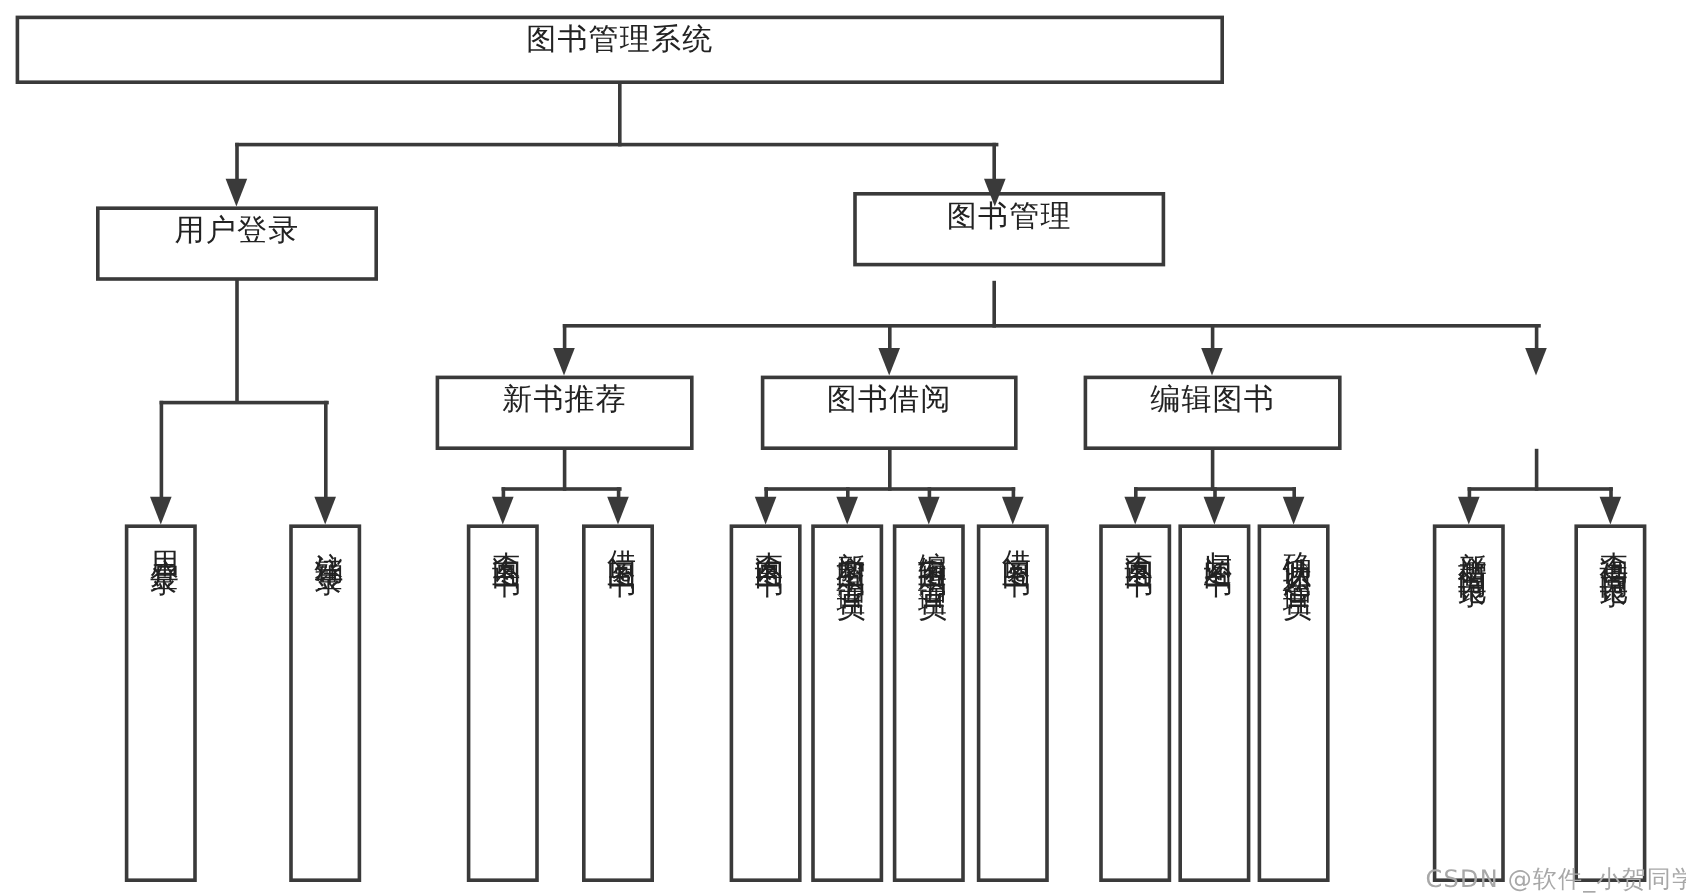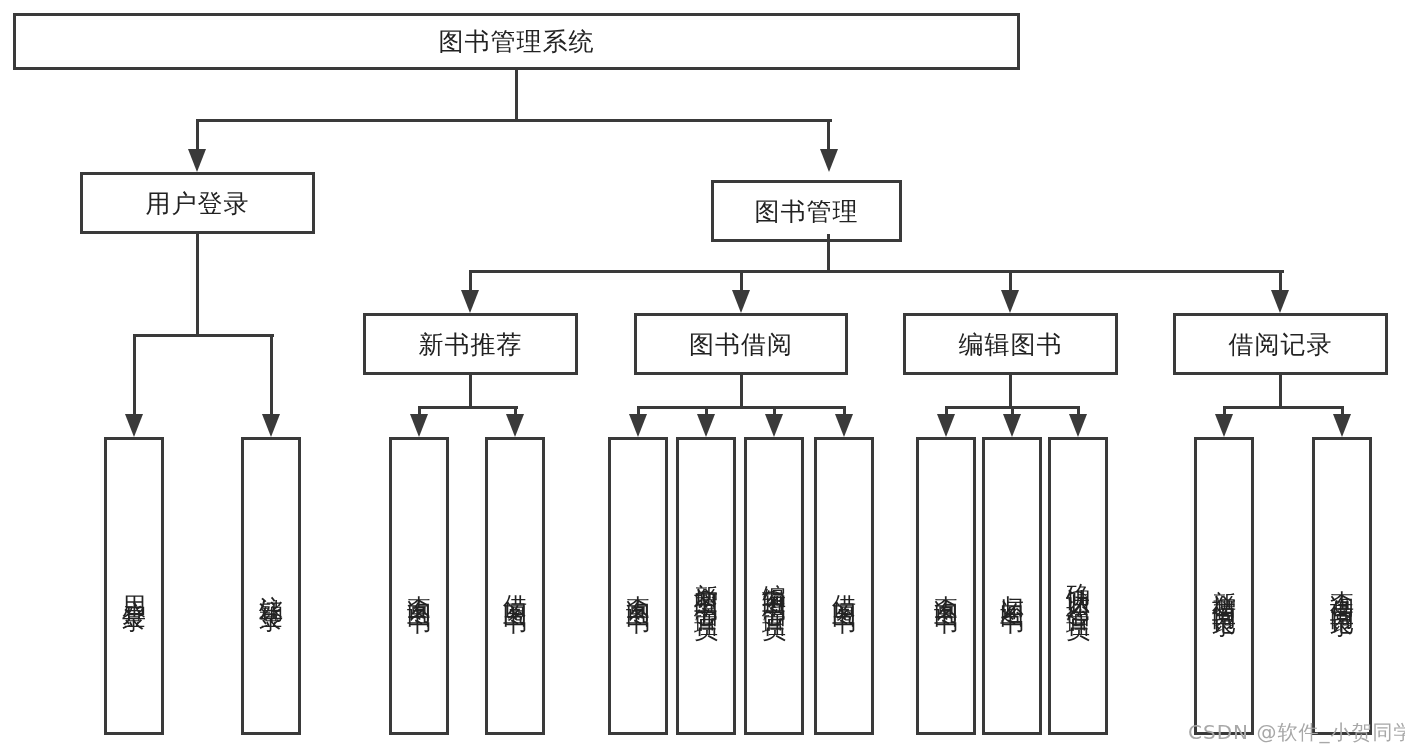--- a/index.html
+++ b/index.html
@@ -9,23 +9,24 @@
     background:#ffffff;
     font-family:"DejaVu Sans", sans-serif;
     overflow:hidden;
   }
   .node {
     position:absolute;
     border:3px solid #3a3a3a;
     background:#ffffff;
     box-sizing:border-box;
     display:flex;
-    align-items:center;
+    align-items:flex-start;
     justify-content:center;
     color:#222222;
+    font-family:Liberation Mono, monospace;
   }
   .node.h { font-size:25px; letter-spacing:1px; white-space:nowrap; }
   .node.v { font-size:24px; }
   .node.v .vtext {
     writing-mode:vertical-rl;
     text-orientation:mixed;
     letter-spacing:5px;
     line-height:1;
   }
   .line  { position:absolute; background:#3a3a3a; }
@@ -51,39 +52,36 @@
 <div class="canvas">
 
   <div class="node h" style="left:13px;top:13px;width:1007px;height:57px">
     <span>图书管理系统</span>
   </div>
 
   <div class="node h" style="left:80px;top:172px;width:235px;height:62px">
     <span>用户登录</span>
   </div>
 
-  <div class="node h" style="left:711px;top:180px;width:191px;height:62px">
+  <div class="node h" style="left:711px;top:160px;width:260px;height:62px">
     <span>图书管理</span>
   </div>
 
   <div class="node h" style="left:363px;top:313px;width:215px;height:62px">
     <span>新书推荐</span>
   </div>
 
   <div class="node h" style="left:634px;top:313px;width:214px;height:62px">
     <span>图书借阅</span>
   </div>
 
   <div class="node h" style="left:903px;top:313px;width:215px;height:62px">
     <span>编辑图书</span>
   </div>
 
-  <div class="node h" style="left:1173px;top:313px;width:215px;height:62px">
-    <span>借阅记录</span>
-  </div>
 
   <div class="node v" style="left:104px;top:437px;width:60px;height:298px">
     <span class="vtext">用户登录</span>
   </div>
   <div class="node v" style="left:241px;top:437px;width:60px;height:298px">
     <span class="vtext">注销登录</span>
   </div>
 
   <div class="node v" style="left:389px;top:437px;width:60px;height:298px">
     <span class="vtext">查询图书</span>

